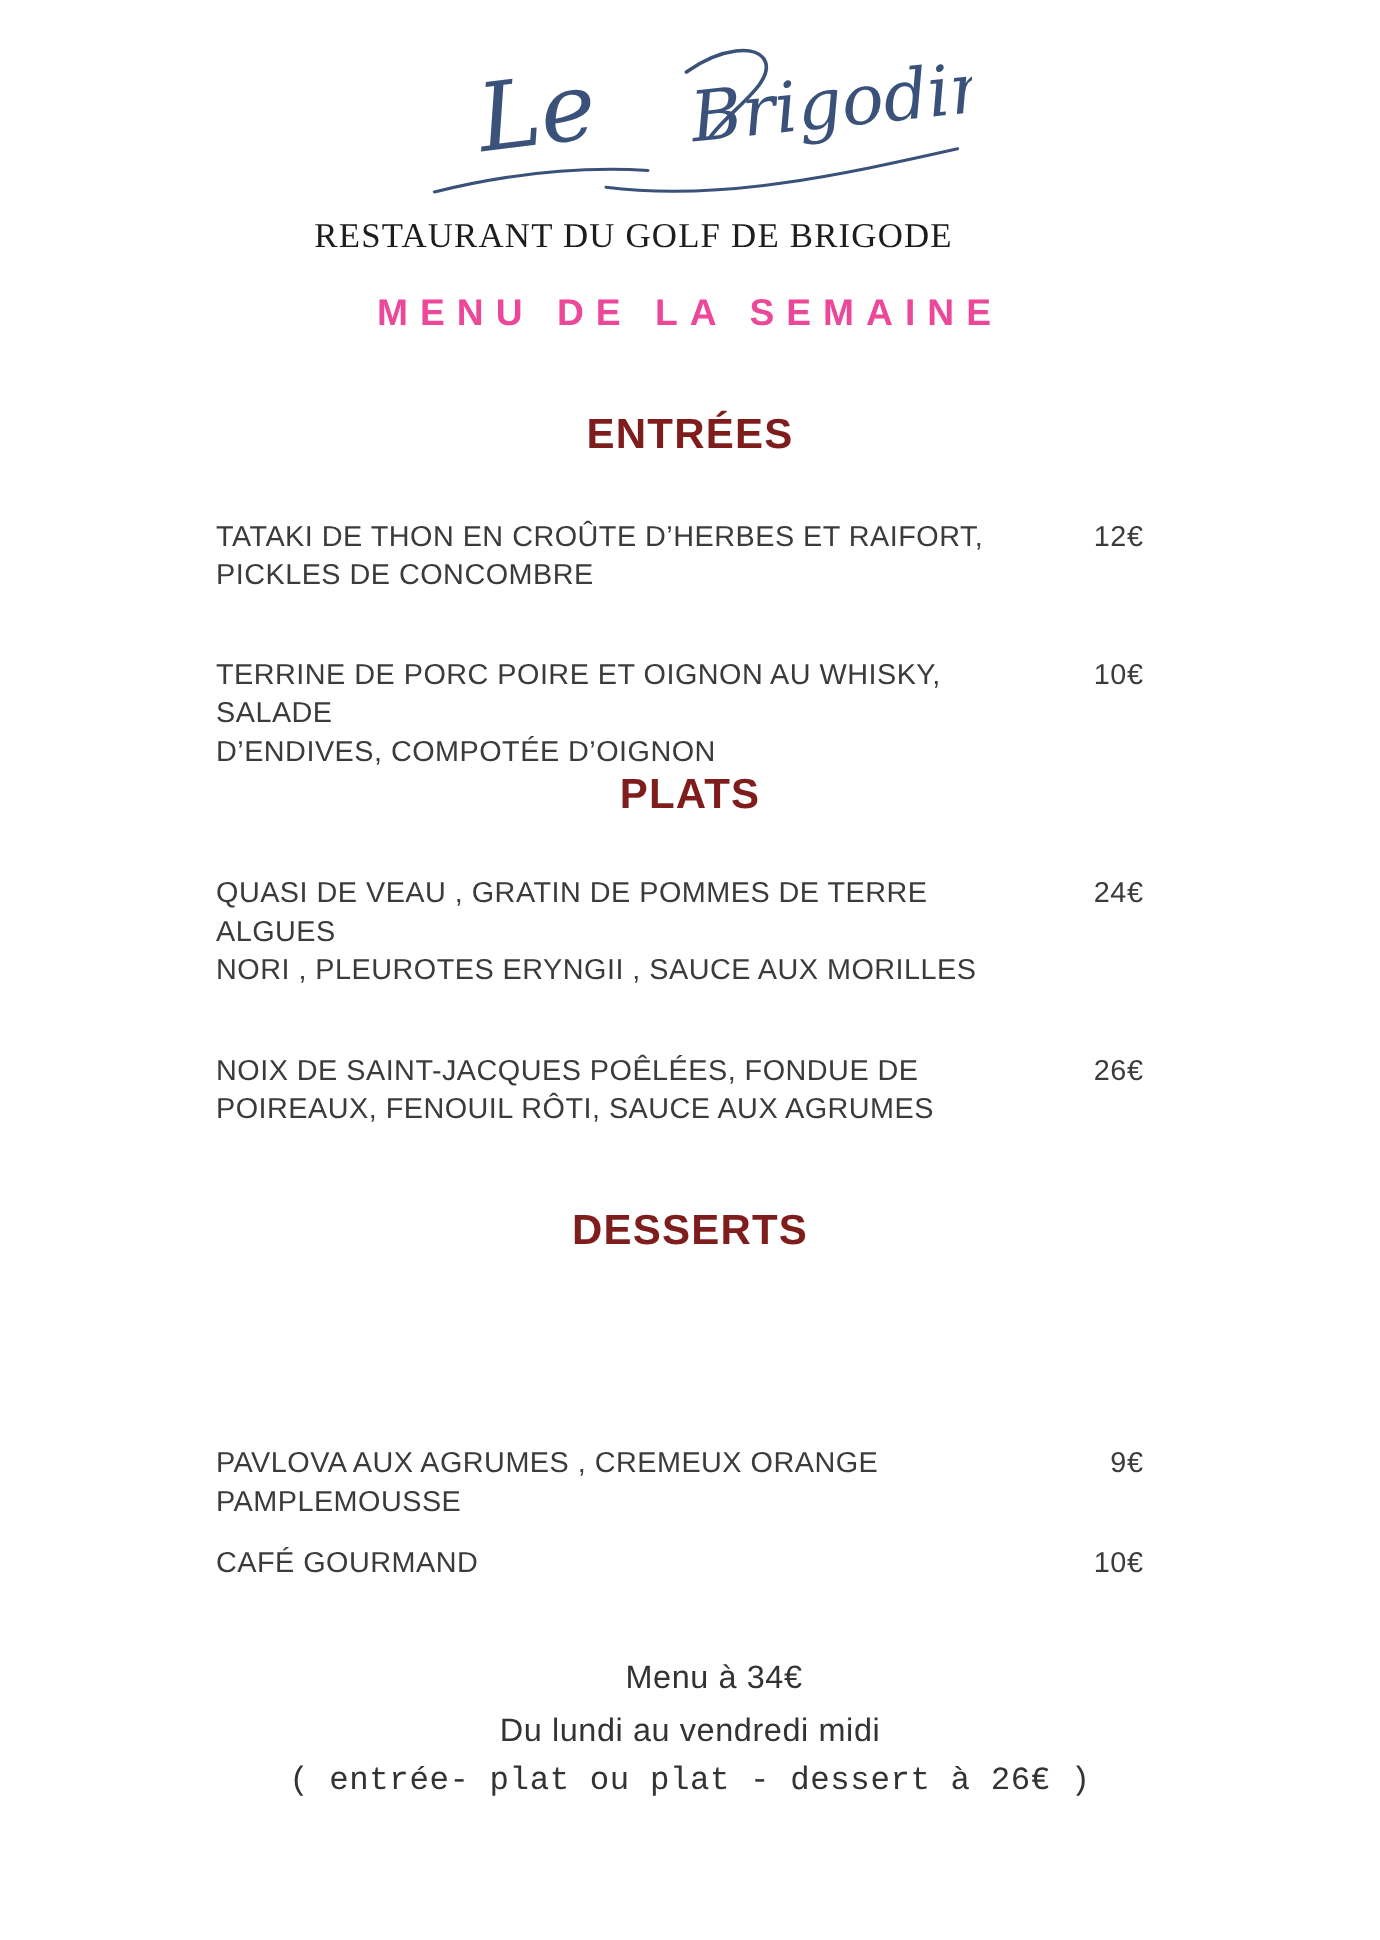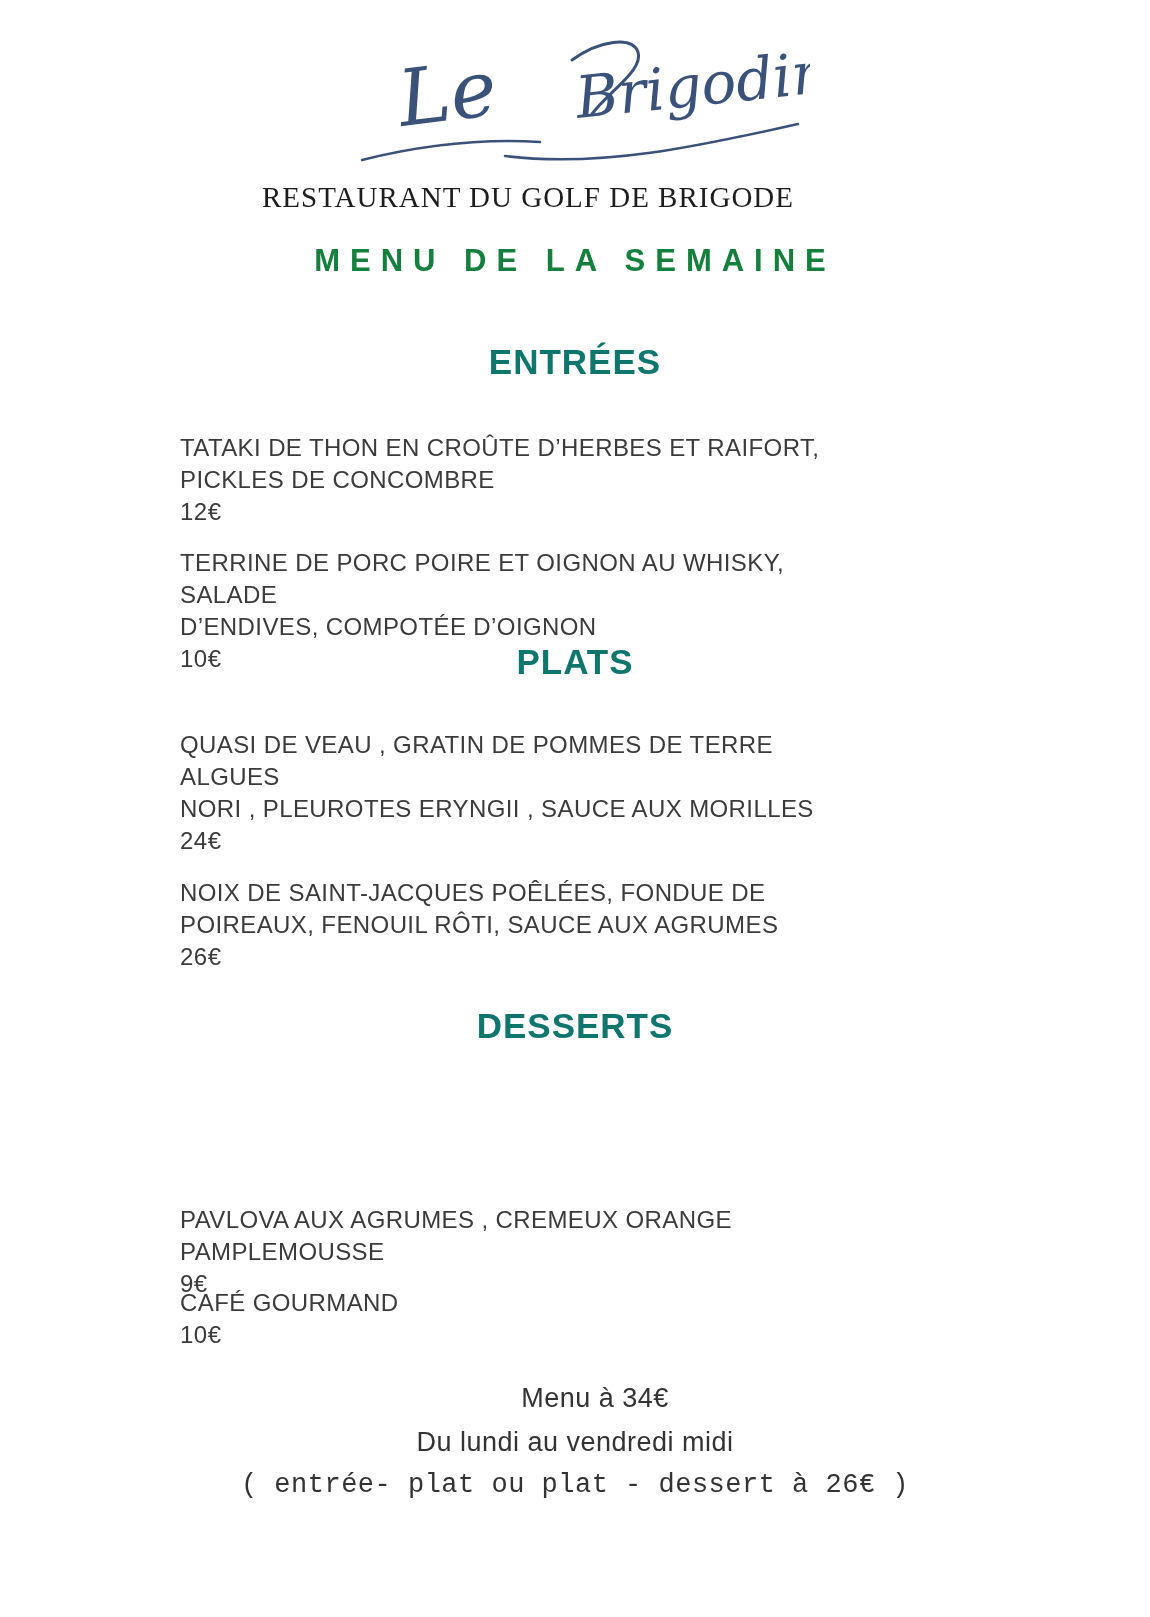--- a/index.html
+++ b/index.html
@@ -18,35 +18,35 @@
   .subtitle{
     position:absolute;top:181px;left:0;width:1016px;
     text-align:center;
     font-family:"Liberation Serif", serif;
     font-size:29px;color:#1d1d1d;letter-spacing:1px;margin-left:20px;
   }
   .menu-title{
     position:absolute;top:243px;left:0;width:1150px;
     text-align:center;
     font-weight:bold;font-size:31px;letter-spacing:10px;
-    color:#15803d;
+    color:#ec4899;
   }
   
   .section-heading{
     position:absolute;left:0;width:1150px;text-align:center;
     font-weight:bold;font-size:35px;letter-spacing:1px;
-    color:#0f766e;line-height:1;
+    color:#7f1d1d;line-height:1;
   }
   .h-entrees{top:344px;}
   .h-plats{top:644px;}
   .h-desserts{top:1008px;}
 
   .item-row{
     position:absolute;left:180px;width:773px;
-    display:flex;justify-content:space-between;align-items:flex-start;flex-direction:column;
+    display:flex;justify-content:space-between;align-items:flex-start;
   }
   .item-name{
     max-width:655px;
     font-size:24px;line-height:32px;letter-spacing:0.4px;
     color:#3b3b3b;white-space:pre-line;
   }
   .item-price{
     font-size:24px;line-height:32px;letter-spacing:0.5px;
     color:#3b3b3b;text-align:right;flex:0 0 auto;
   }

